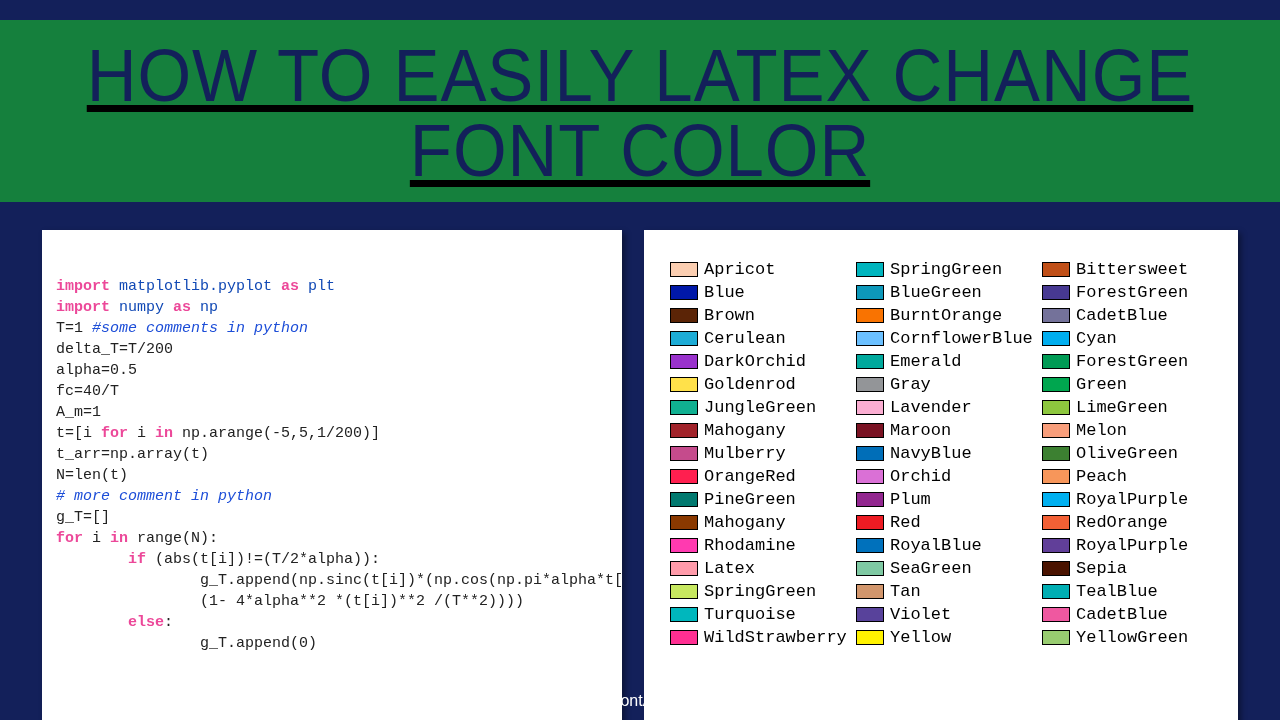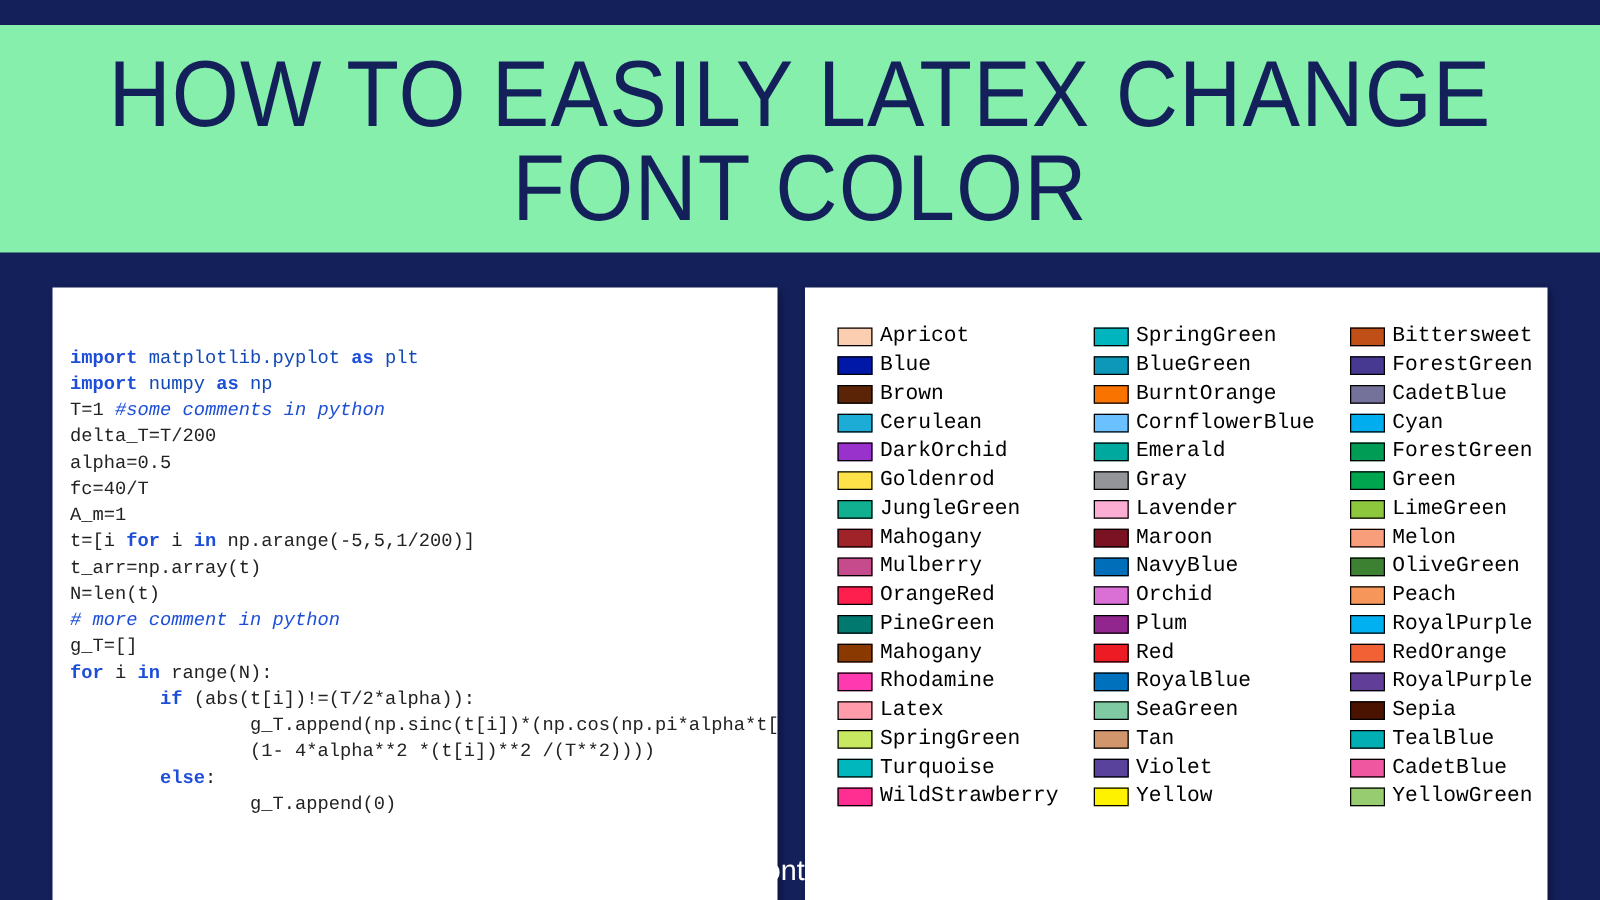--- a/index.html
+++ b/index.html
@@ -9,23 +9,24 @@
     background: #13205a;
     font-family: Arial, sans-serif;
     overflow: hidden;
     position: relative;
   }
   .top-bar {
     height: 20px;
     background: #13205a;
   }
   .title-band {
-    background: #86efac;
+    background: #15803d;
     text-align: center;
     padding: 18px 0 14px 0;
+    text-decoration: underline;
   }
   .title-band h1 {
     font-family: Impact, 'Arial Narrow Bold', sans-serif;
     font-weight: 400;
     font-size: 75px;
     letter-spacing: 1px;
     color: #13205a;
     text-transform: uppercase;
     transform: scaleX(0.92);
     line-height: 1;
@@ -43,32 +44,32 @@
   .code-panel {
     width: 580px;
     padding: 46px 10px 10px 14px;
     font-family: "Courier New", monospace;
     font-size: 15px;
     line-height: 1.4;
     color: #222;
     white-space: pre;
     overflow: hidden;
   }
-  .kw-green { color: #1d4ed8; font-weight: bold; }
+  .kw-green { color: #ec4899; font-weight: bold; }
   .kw-blue { color: #1149b5; }
   .comment { color: #1d4ed8; font-style: italic; }
   .swatch-panel {
     flex: 1;
     padding: 30px 12px 10px 26px;
     font-family: "Courier New", monospace;
     font-size: 17px;
   }
   .swatch-grid {
     display: grid;
-    grid-template-columns: repeat(2, 1fr);
+    grid-template-columns: repeat(3, 1fr);
     grid-auto-flow: column;
     grid-template-rows: repeat(17, auto);
     row-gap: 4px;
     column-gap: 2px;
   }
   .swatch {
     display: flex;
     align-items: center;
     gap: 6px;
     white-space: nowrap;
@@ -79,21 +80,21 @@
     border: 1px solid #000;
     flex-shrink: 0;
   }
   .footer {
     position: absolute;
     bottom: 10px;
     left: 0;
     right: 0;
     text-align: center;
     color: #ffffff;
-    font-size: 23px;
+    font-size: 16px;
     font-family: Arial, sans-serif;
   }
 </style>
 </head>
 <body>
 
 <div class="top-bar"></div>
 
 <div class="title-band">
   <h1>How To Easily Latex Change Font Color</h1>

